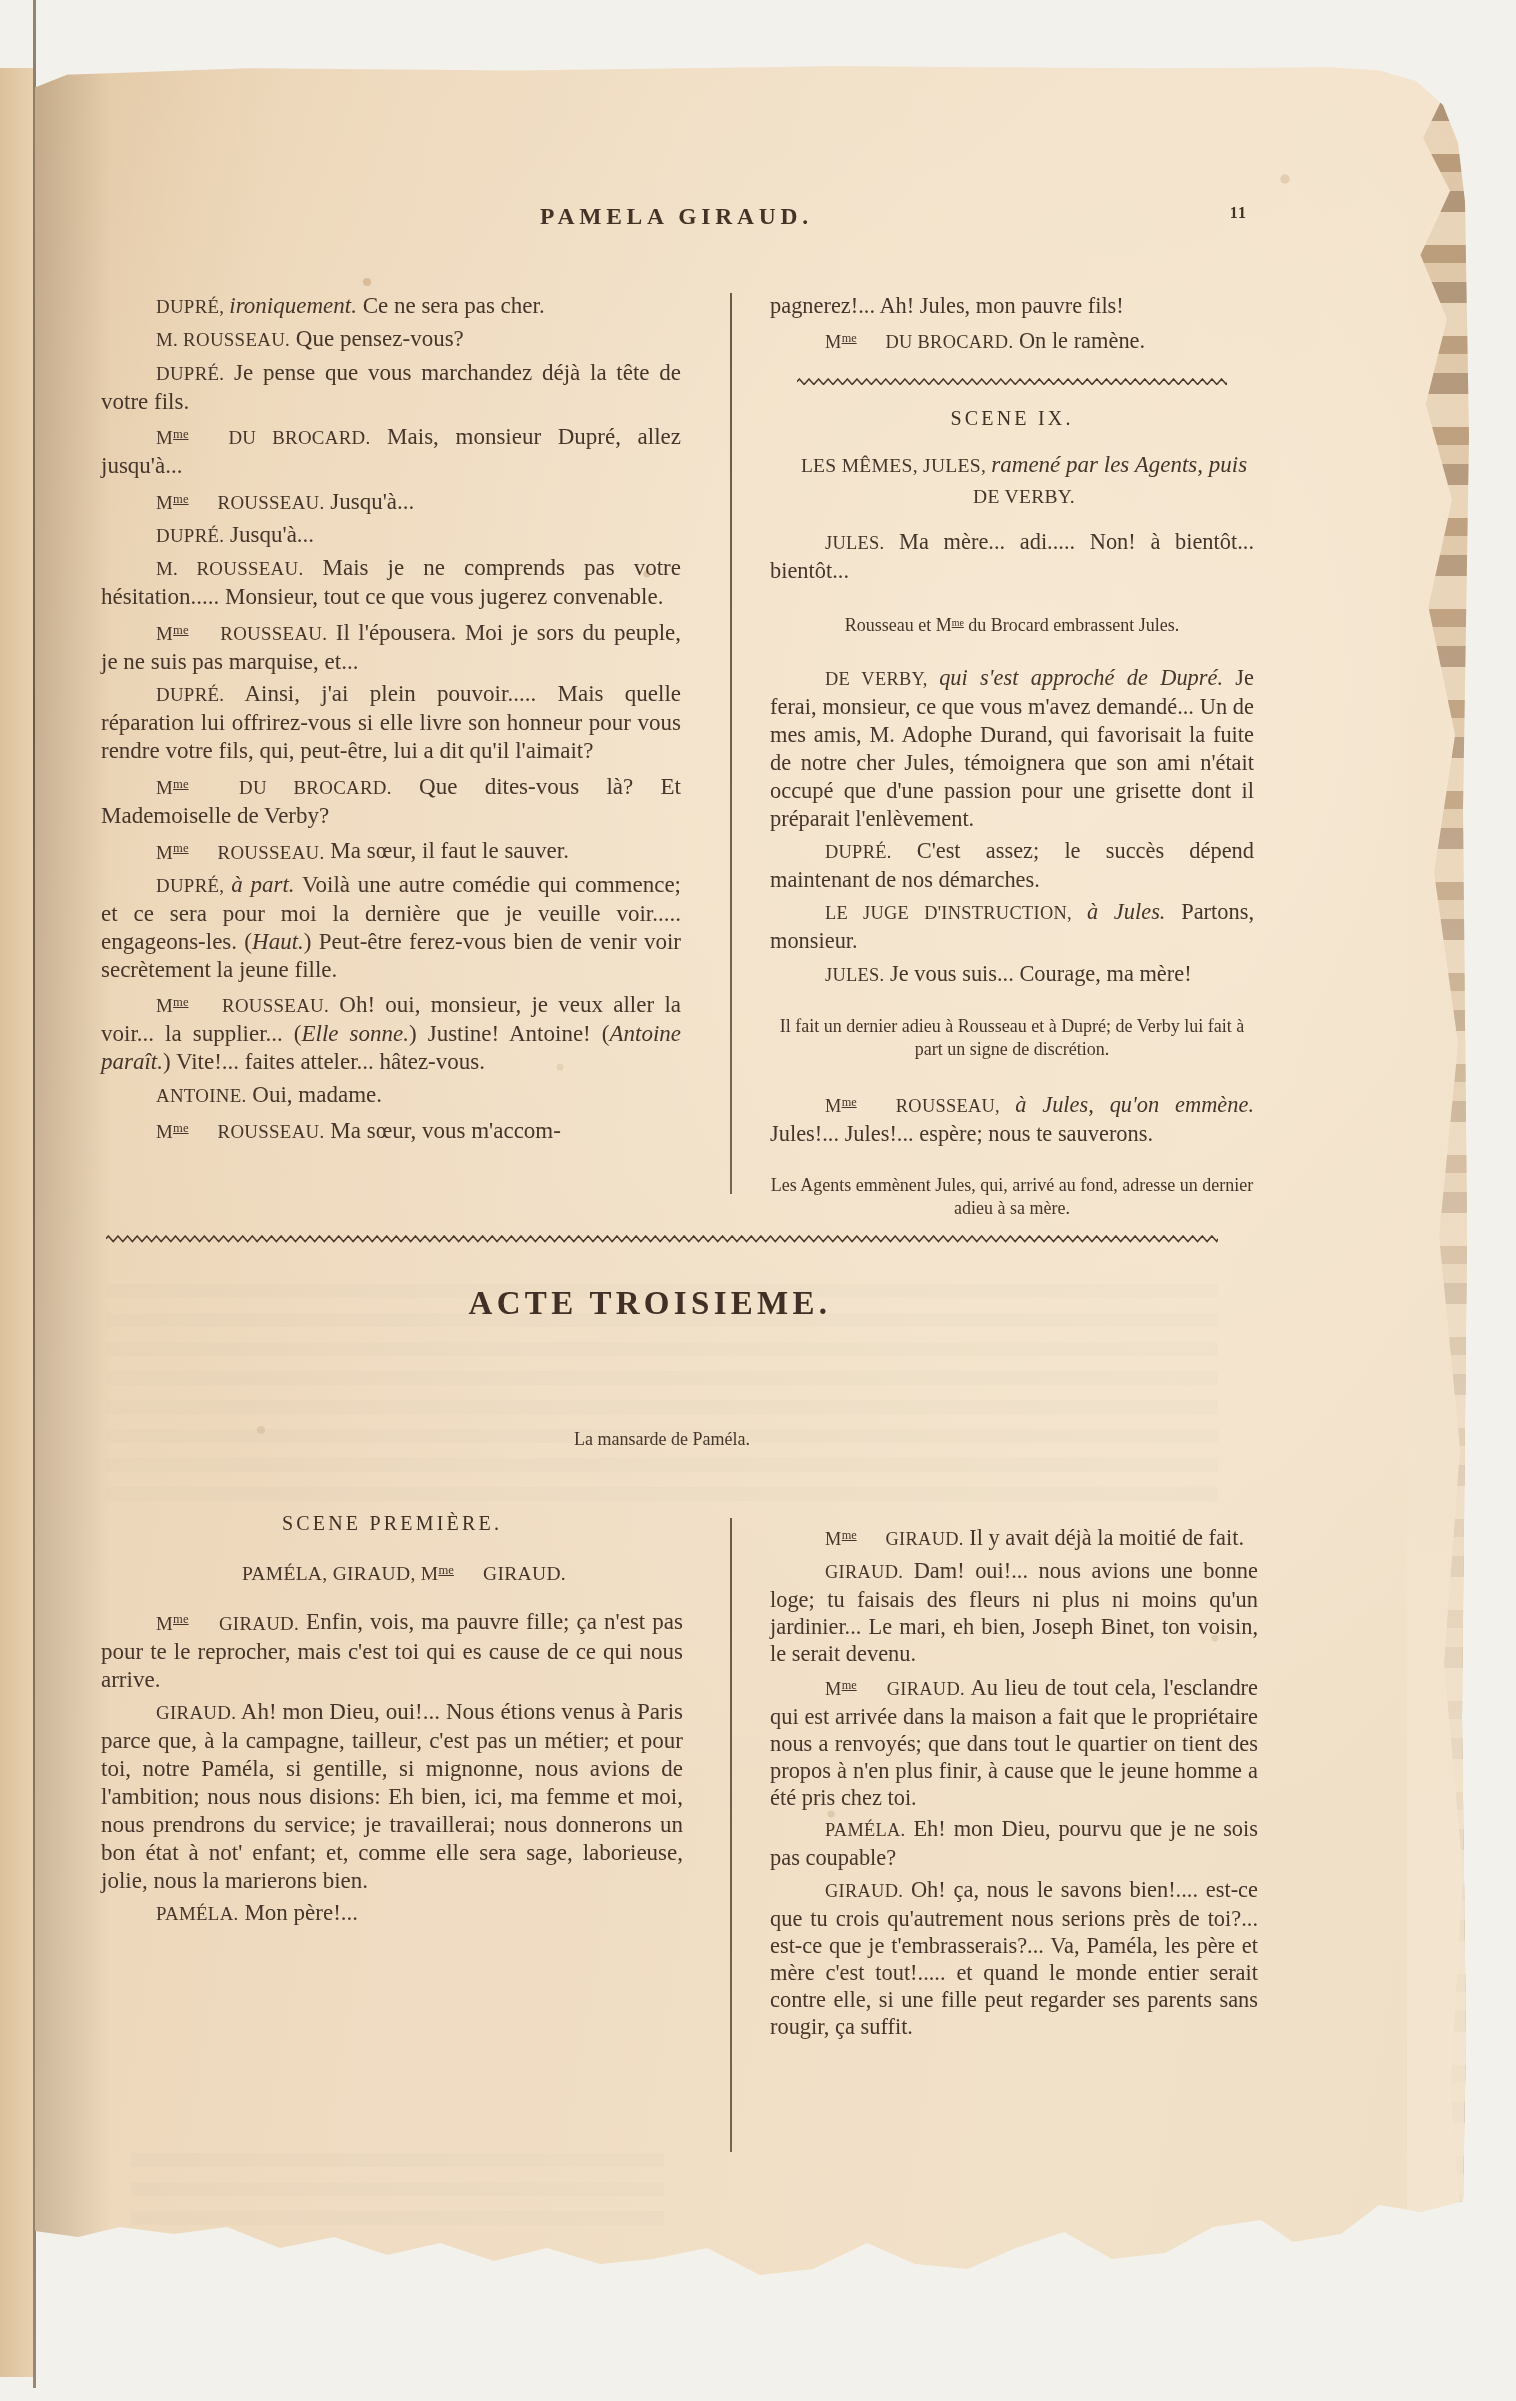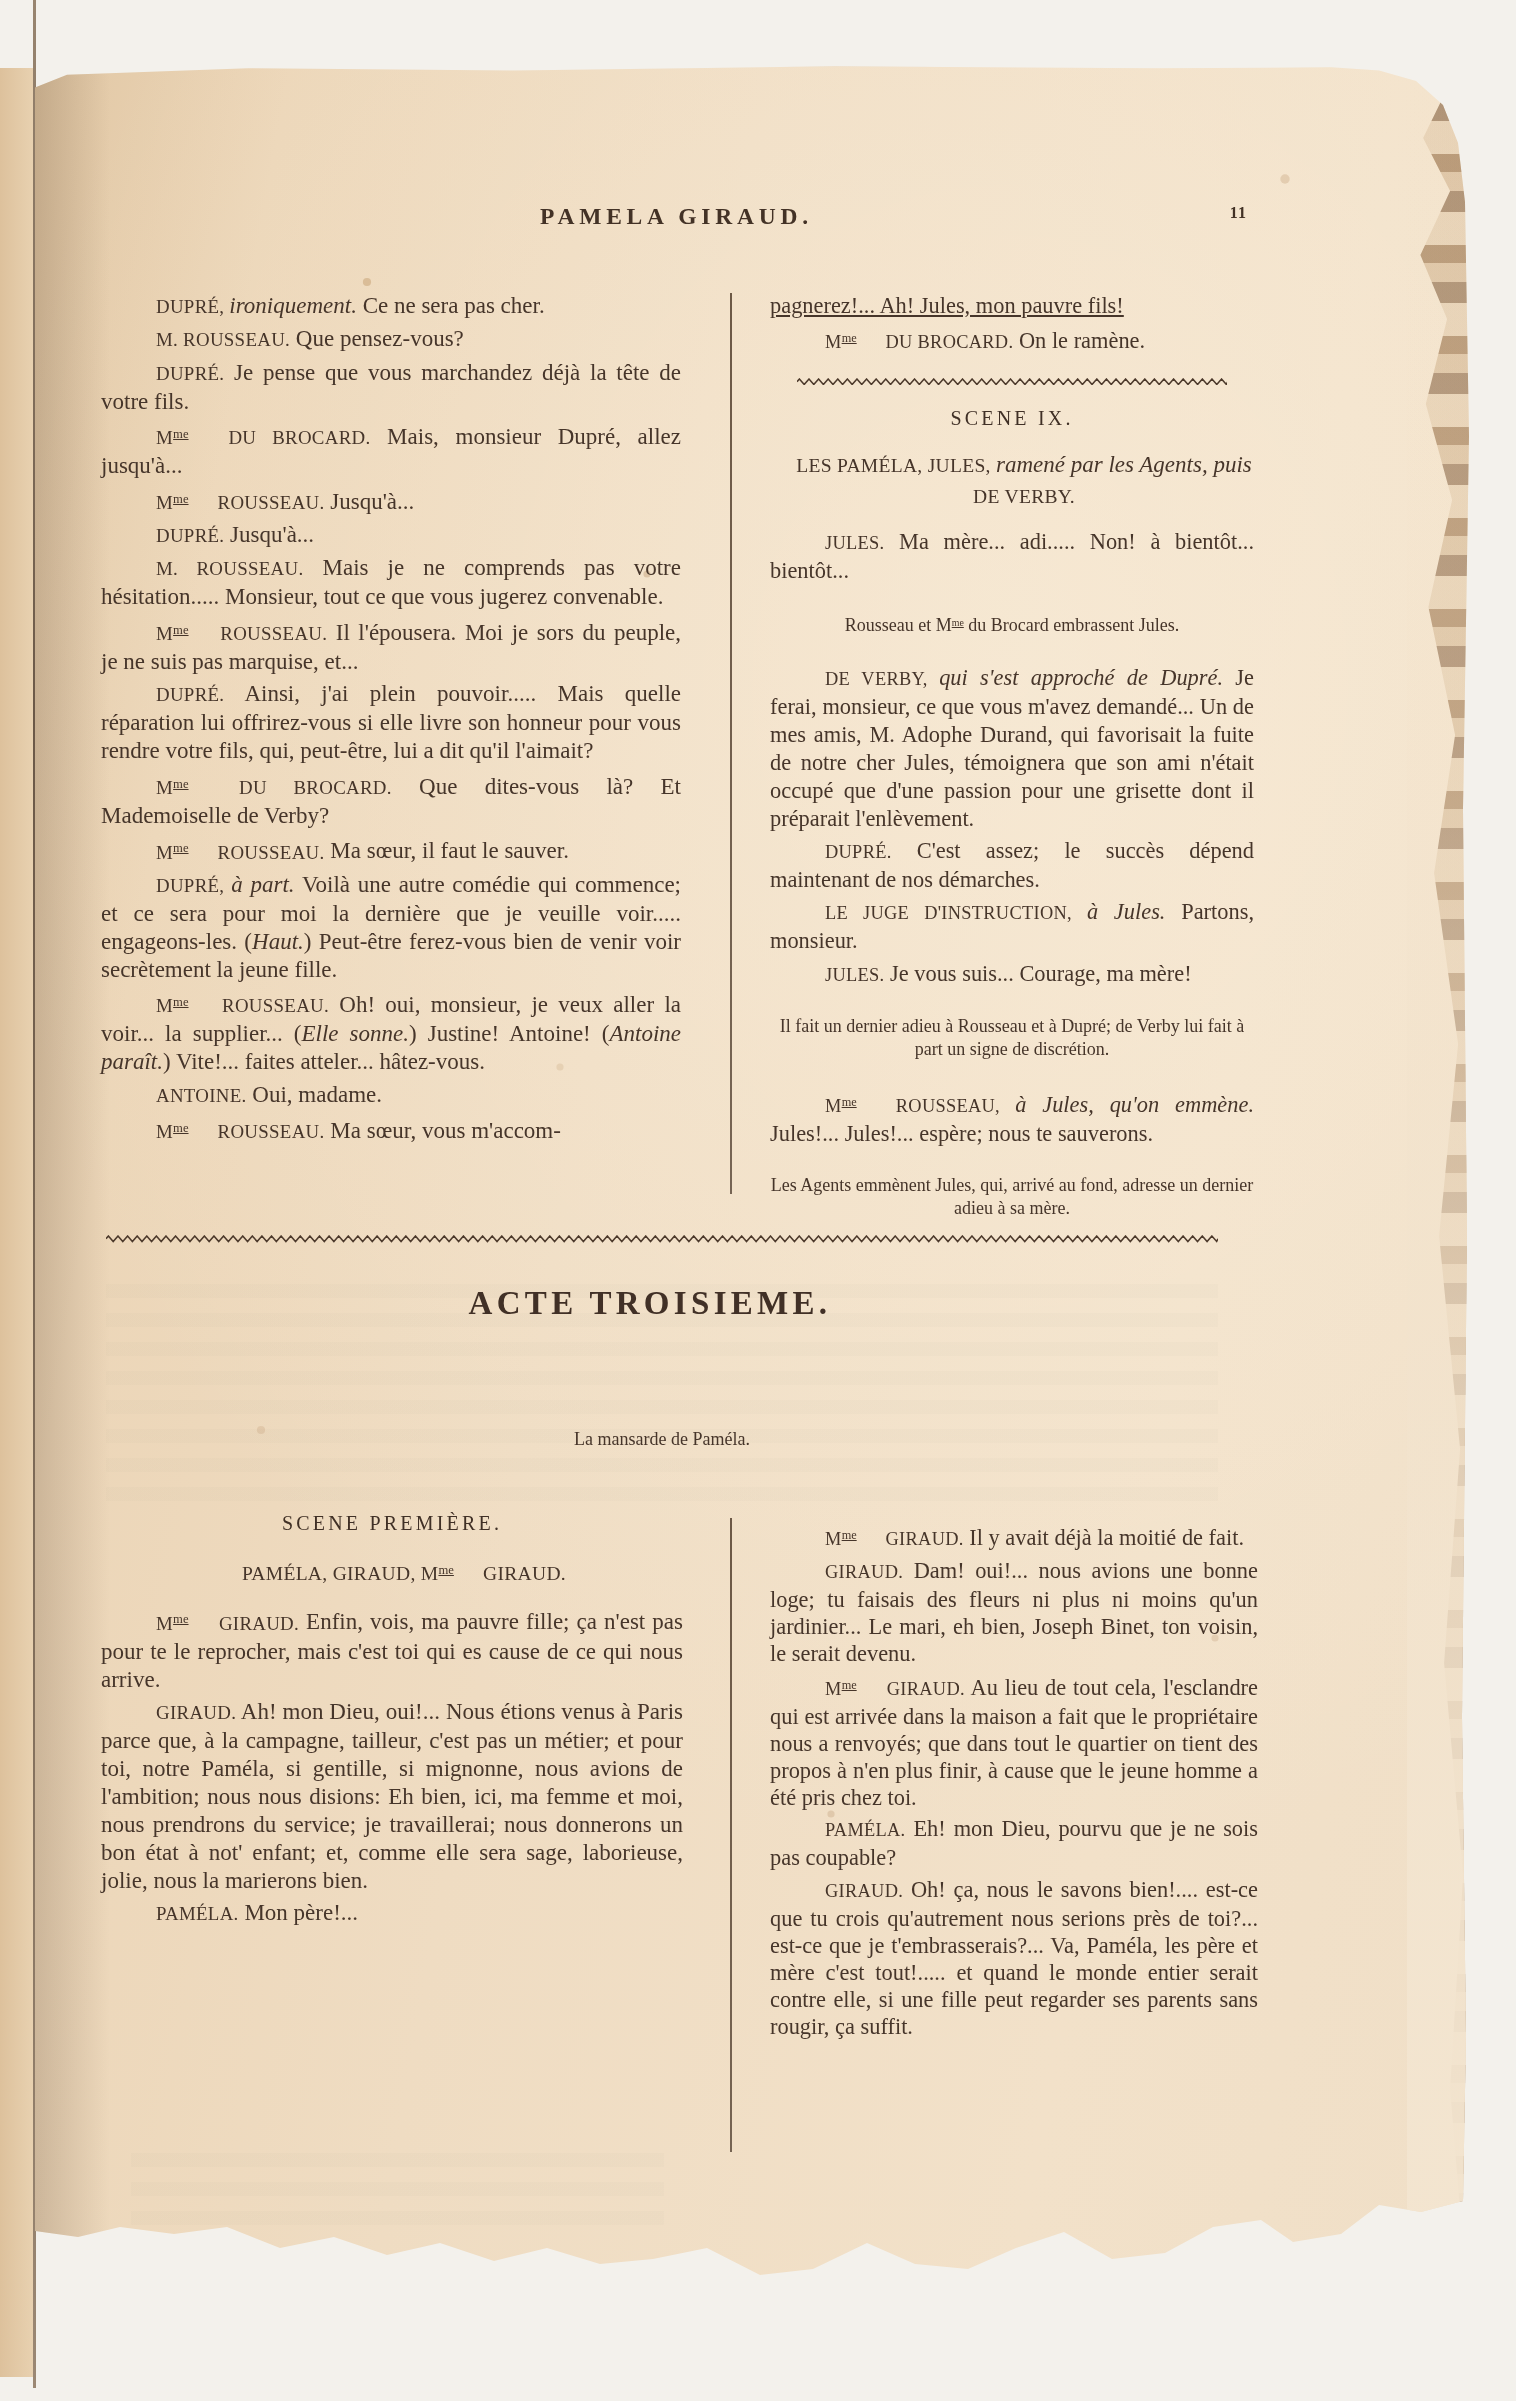--- a/index.html
+++ b/index.html
@@ -67,21 +67,21 @@
   #col-bl{left:66px;top:1440px;width:582px;font-size:23px;line-height:28px;}
   #col-br{left:735px;top:1459px;width:488px;font-size:22.4px;line-height:27px;}
 
   .rule{position:absolute;width:2.1px;
     background:linear-gradient(to bottom,rgba(90,70,52,.88),rgba(70,52,38,.72));}
   #rule-top{left:695px;top:230px;height:901px;}
   #rule-bottom{left:695px;top:1455px;height:634px;}
 
   p{margin:0;}
   .speech{text-indent:31px;margin-bottom:4.3px;}
-  .speech.cont{text-indent:0;text-decoration:underline;}
+  .speech.cont{text-indent:0;}
   .sc{font-size:.82em;letter-spacing:0.3px;margin-left:24px;}
   .it{font-style:italic;}
   .sup{font-size:.55em;vertical-align:.5em;text-decoration:underline;letter-spacing:0;}
   .stage{font-size:18px;line-height:23.5px;text-align:center;text-indent:0;margin:26px 0;}
   .cast{font-size:23px;line-height:30px;text-align:center;text-indent:0;margin:7.5px 0 16px;}
   .cast .sc{font-size:.85em;}
   .scene-heading{font-size:20px;letter-spacing:3.2px;text-align:center;margin:6px 0 18px;
     font-weight:400;color:#40limit302624;color:#403026;}
   .squiggle-wrap{margin:21.3px auto 18px;width:89%;height:8.5px;}
   #squiggle-long{position:absolute;left:71px;top:1172px;width:1112px;height:8.5px;}
@@ -129,21 +129,21 @@
   <div class="rule" id="rule-top"></div>
   <div class="col" id="col-tr">
       <p class="speech cont"><span class="tx">pagnerez!... Ah! Jules, mon pauvre fils!</span></p>
       <p class="speech"><span class="sc">M</span><span class="sup">me</span><span class="sc"> DU BROCARD.</span><span class="tx"> On le ramène.</span></p>
       <div class="squiggle-wrap">
         <svg class="zz" viewBox="0 0 808.109375 14" preserveAspectRatio="none">
           <path d="M0 7 L4.5 2 L13.5 12 L22.5 2 L31.5 12 L40.5 2 L49.5 12 L58.5 2 L67.5 12 L76.5 2 L85.5 12 L94.5 2 L103.5 12 L112.5 2 L121.5 12 L130.5 2 L139.5 12 L148.5 2 L157.5 12 L166.5 2 L175.5 12 L184.5 2 L193.5 12 L202.5 2 L211.5 12 L220.5 2 L229.5 12 L238.5 2 L247.5 12 L256.5 2 L265.5 12 L274.5 2 L283.5 12 L292.5 2 L301.5 12 L310.5 2 L319.5 12 L328.5 2 L337.5 12 L346.5 2 L355.5 12 L364.5 2 L373.5 12 L382.5 2 L391.5 12 L400.5 2 L409.5 12 L418.5 2 L427.5 12 L436.5 2 L445.5 12 L454.5 2 L463.5 12 L472.5 2 L481.5 12 L490.5 2 L499.5 12 L508.5 2 L517.5 12 L526.5 2 L535.5 12 L544.5 2 L553.5 12 L562.5 2 L571.5 12 L580.5 2 L589.5 12 L598.5 2 L607.5 12 L616.5 2 L625.5 12 L634.5 2 L643.5 12 L652.5 2 L661.5 12 L670.5 2 L679.5 12 L688.5 2 L697.5 12 L706.5 2 L715.5 12 L724.5 2 L733.5 12 L742.5 2 L751.5 12 L760.5 2 L769.5 12 L778.5 2 L787.5 12 L796.5 2 L805.5 12 L808.109375 7" fill="none" stroke="#4c392b" stroke-width="3"></path>
         </svg>
       </div>
       <div class="scene-heading">SCENE IX.</div>
-      <p class="cast"><span class="sc">LES PAMÉLA, JULES, </span><span class="it">ramené par les Agents, </span><span class="it">puis </span><span class="sc">DE VERBY.</span></p>
+      <p class="cast"><span class="sc">LES MÊMES, JULES, </span><span class="it">ramené par les Agents, </span><span class="it">puis </span><span class="sc">DE VERBY.</span></p>
       <p class="speech"><span class="sc">JULES.</span><span class="tx"> Ma mère... adi..... Non! à bientôt... bientôt...</span></p>
       <p class="stage"><span class="tx">Rousseau et M</span><span class="sup">me</span><span class="tx"> du Brocard embrassent Jules.</span></p>
       <p class="speech"><span class="sc">DE VERBY, </span><span class="it">qui s'est approché de Dupré.</span><span class="tx"> Je ferai, monsieur, ce que vous m'avez demandé... Un de mes amis, M. Adophe Durand, qui favorisait la fuite de notre cher Jules, témoignera que son ami n'était occupé que d'une passion pour une grisette dont il préparait l'enlèvement.</span></p>
       <p class="speech"><span class="sc">DUPRÉ.</span><span class="tx"> C'est assez; le succès dépend maintenant de nos démarches.</span></p>
       <p class="speech"><span class="sc">LE JUGE D'INSTRUCTION, </span><span class="it">à Jules.</span><span class="tx"> Partons, monsieur.</span></p>
       <p class="speech"><span class="sc">JULES.</span><span class="tx"> Je vous suis... Courage, ma mère!</span></p>
       <p class="stage"><span class="tx">Il fait un dernier adieu à Rousseau et à Dupré; de Verby lui fait à part un signe de discrétion.</span></p>
       <p class="speech"><span class="sc">M</span><span class="sup">me</span><span class="sc"> ROUSSEAU, </span><span class="it">à Jules, qu'on emmène.</span><span class="tx"> Jules!... Jules!... espère; nous te sauverons.</span></p>
       <p class="stage"><span class="tx">Les Agents emmènent Jules, qui, arrivé au fond, adresse un dernier adieu à sa mère.</span></p>
     </div>

